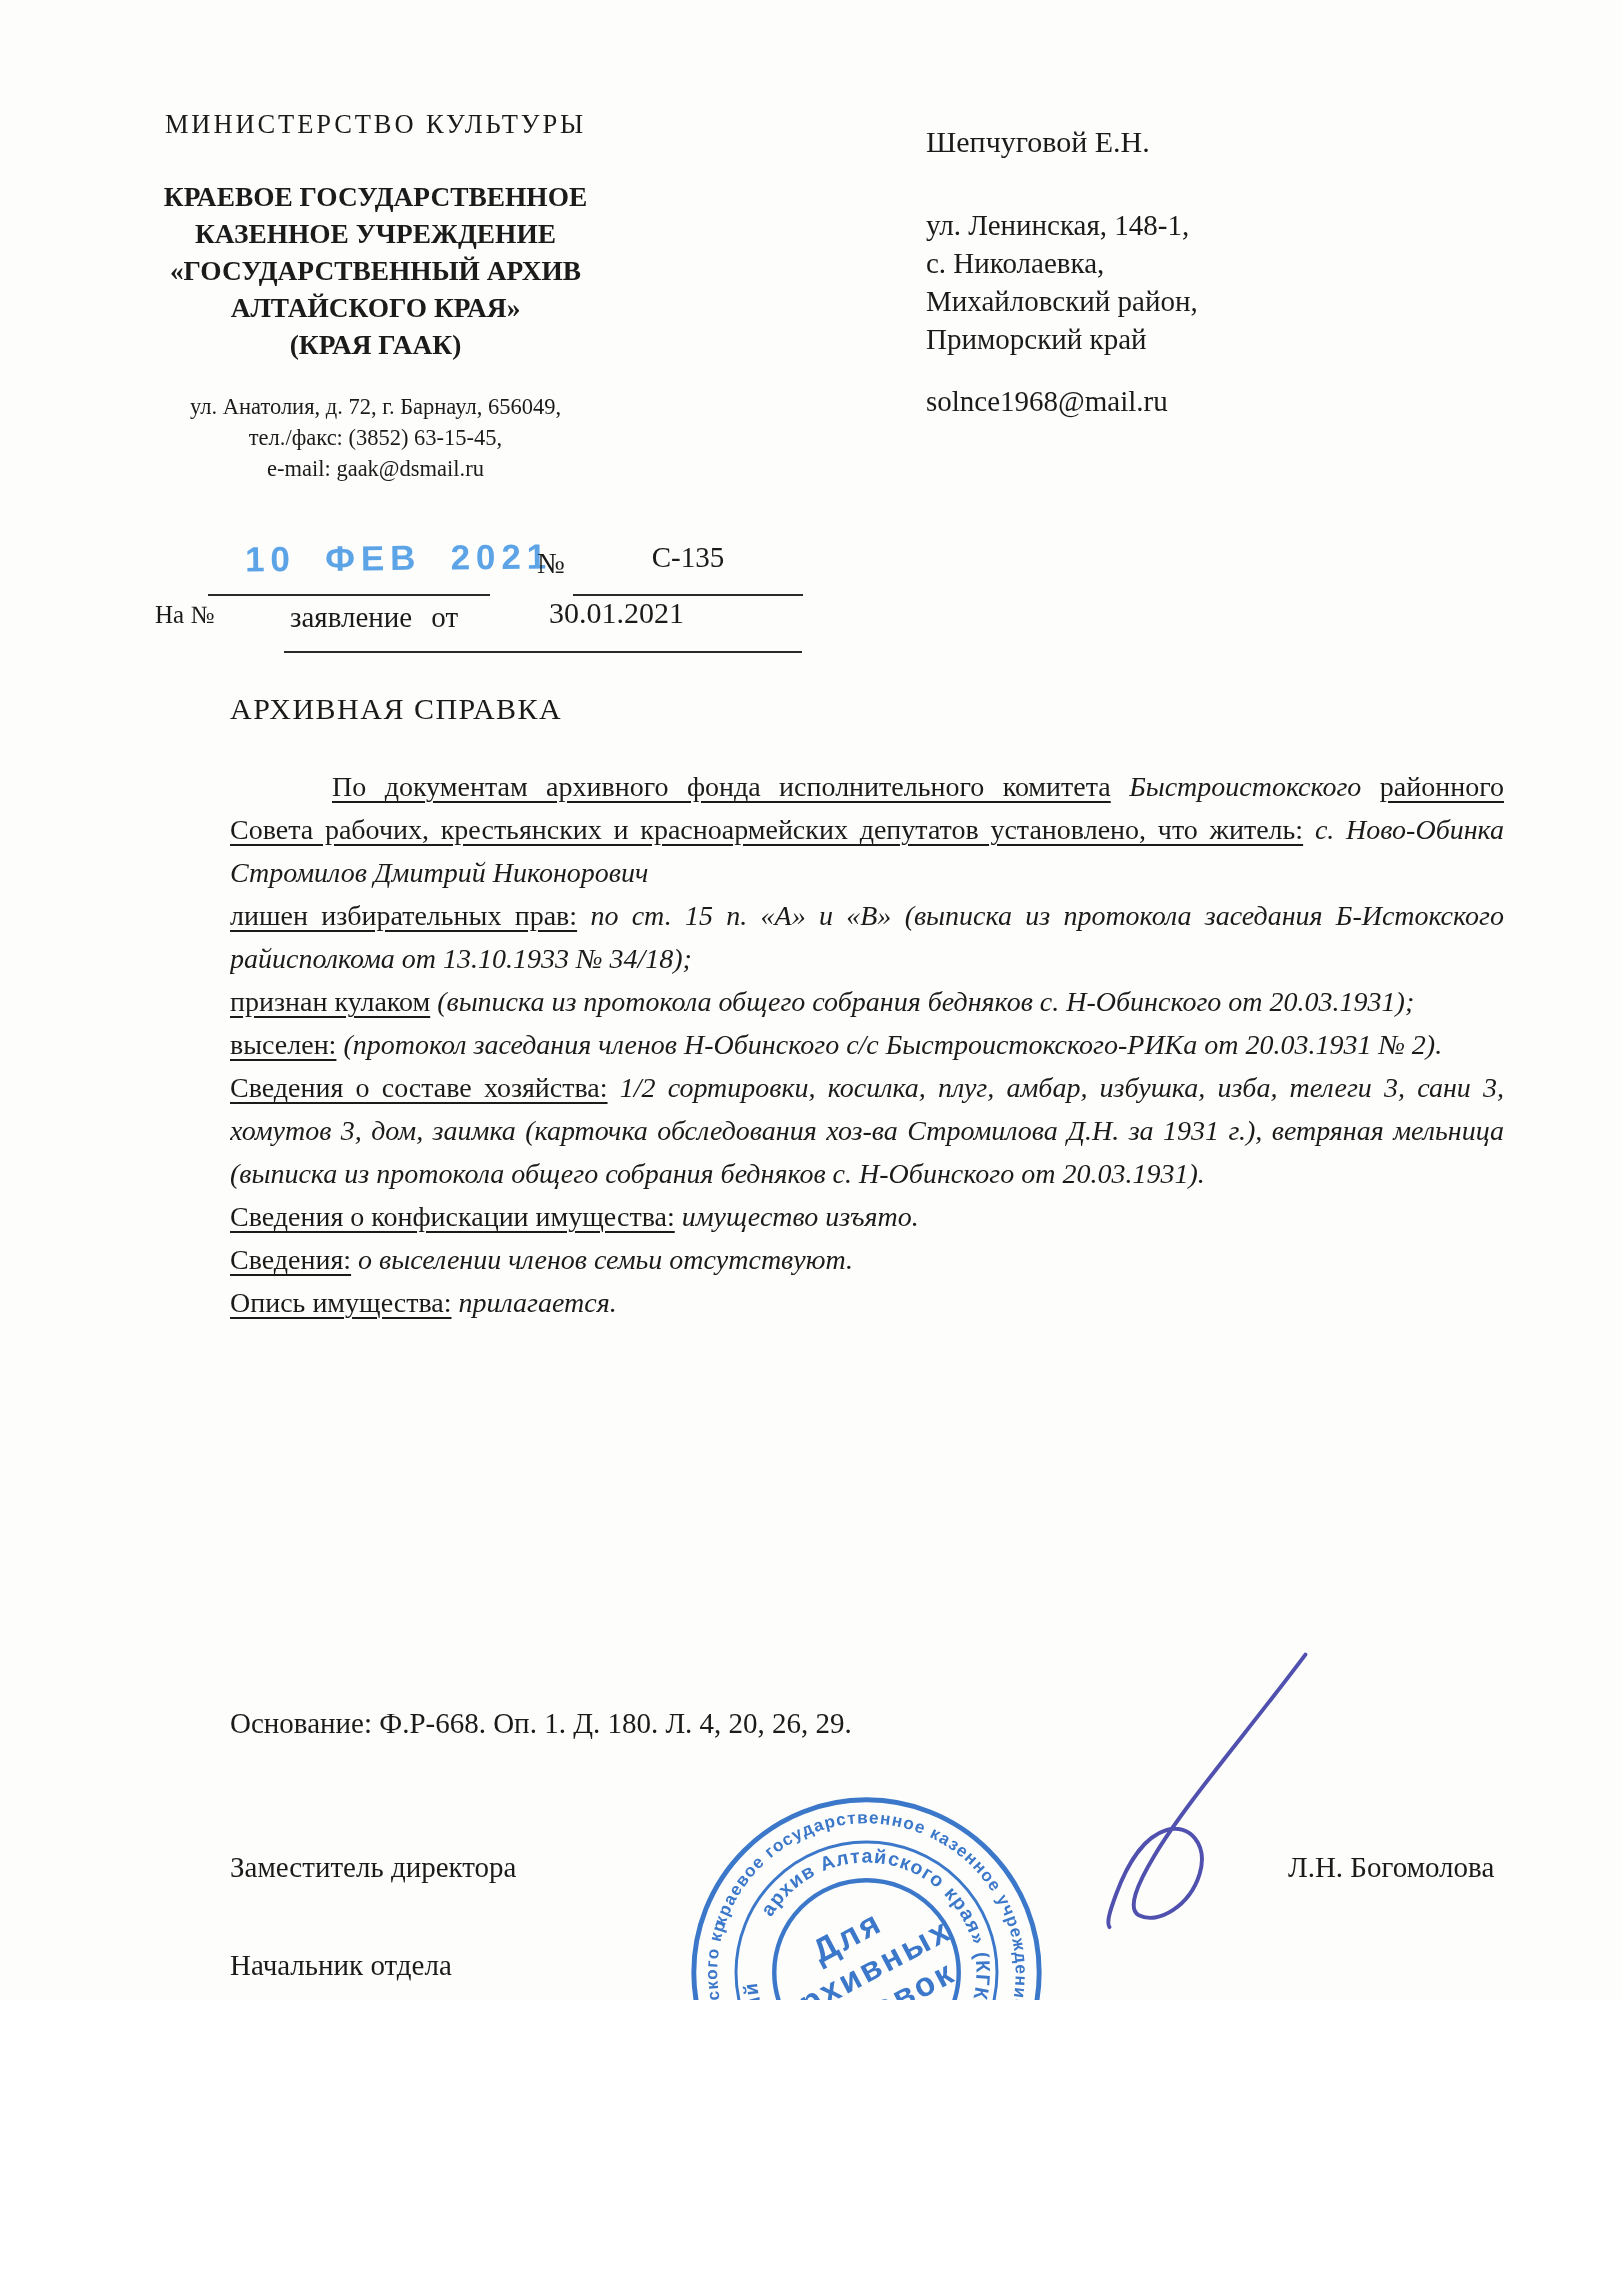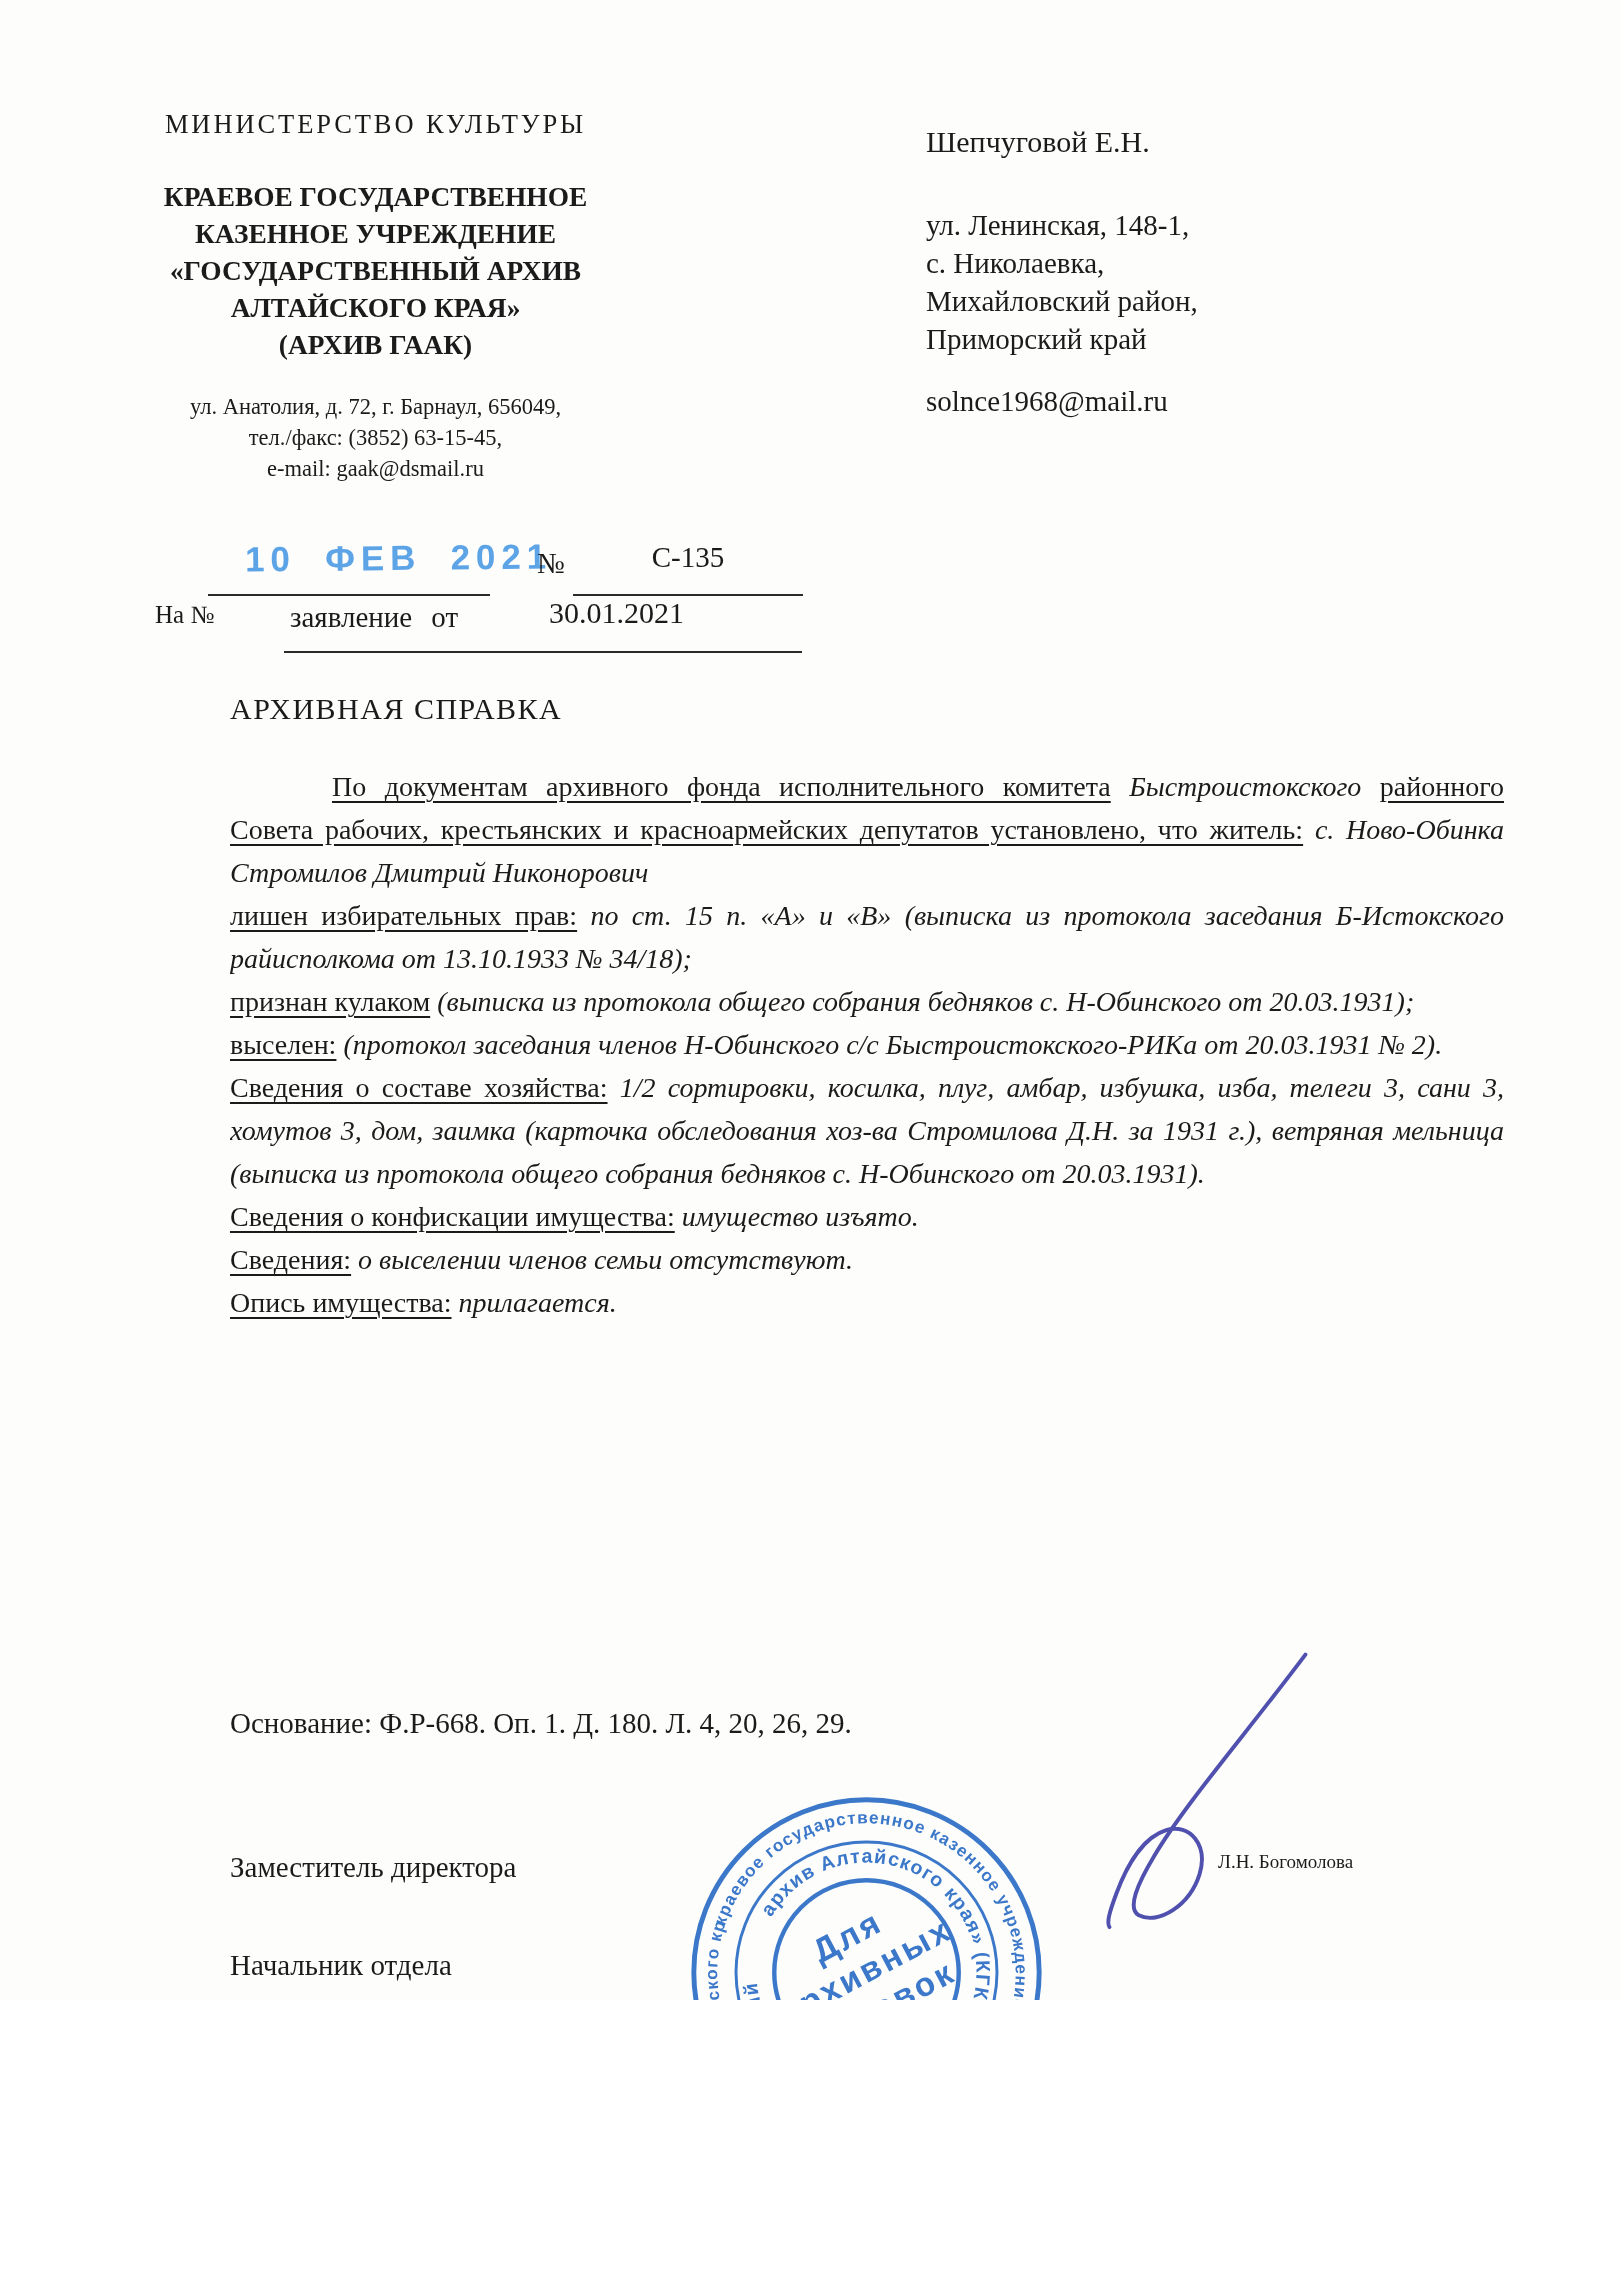--- a/index.html
+++ b/index.html
@@ -39,21 +39,21 @@
     position:absolute;left:230px;top:765px;width:1274px;height:897px;overflow:hidden;
     font-size:28px;line-height:43px;text-align:justify;
   }
   .body-text p{margin:0;}
   .body-text p.indent{text-indent:102px;}
   .seg-u{text-decoration:underline;text-decoration-thickness:2px;text-underline-offset:4.9px;}
   .seg-i{font-style:italic;}
   .basis{position:absolute;left:230px;top:1707px;font-size:29px;}
   
   .sig-title-1{position:absolute;left:230px;top:1851px;font-size:29px;}
-  .sig-name-1{position:absolute;left:1218px;top:1851px;font-size:19px;}
+  .sig-name-1{position:absolute;left:1288px;top:1851px;font-size:29px;}
   .sig-title-2a{position:absolute;left:230px;top:1949px;font-size:29px;}
   .sig-title-2b{position:absolute;left:230px;top:2000px;font-size:29px;}
   .sig-name-2{position:absolute;left:1218px;top:2004px;font-size:29px;}
   .executor-name{position:absolute;left:238px;top:2080px;font-size:27.4px;}
   .executor-phone{position:absolute;left:230px;top:2129px;font-size:27.4px;}
   
   .seal{position:absolute;left:684px;top:1790px;width:365px;height:365px;opacity:.93;}
   .seal text{font-family:"Liberation Sans",sans-serif;fill:#2e6ec6;font-weight:bold;}
   .seal .ring-outer{font-size:17.5px;letter-spacing:1.2px;}
   .seal .ring-inner{font-size:20px;letter-spacing:1.2px;}
@@ -67,21 +67,21 @@
 
   <div class="hdr-left">
     <div class="ministry">
       <div>МИНИСТЕРСТВО КУЛЬТУРЫ</div>
     </div>
     <div class="org">
       <div>КРАЕВОЕ ГОСУДАРСТВЕННОЕ</div>
       <div>КАЗЕННОЕ УЧРЕЖДЕНИЕ</div>
       <div>«ГОСУДАРСТВЕННЫЙ АРХИВ</div>
       <div>АЛТАЙСКОГО КРАЯ»</div>
-      <div>(АРХИВ ГААК)</div>
+      <div>(КРАЯ ГААК)</div>
     </div>
     <div class="addr">
       <div>ул. Анатолия, д. 72, г. Барнаул, 656049,</div>
       <div>тел./факс: (3852) 63-15-45,</div>
       <div>e-mail: gaak@dsmail.ru</div>
     </div>
   </div>
 
   <div class="hdr-right">
     <div class="rcp-name">Шепчуговой Е.Н.</div>

